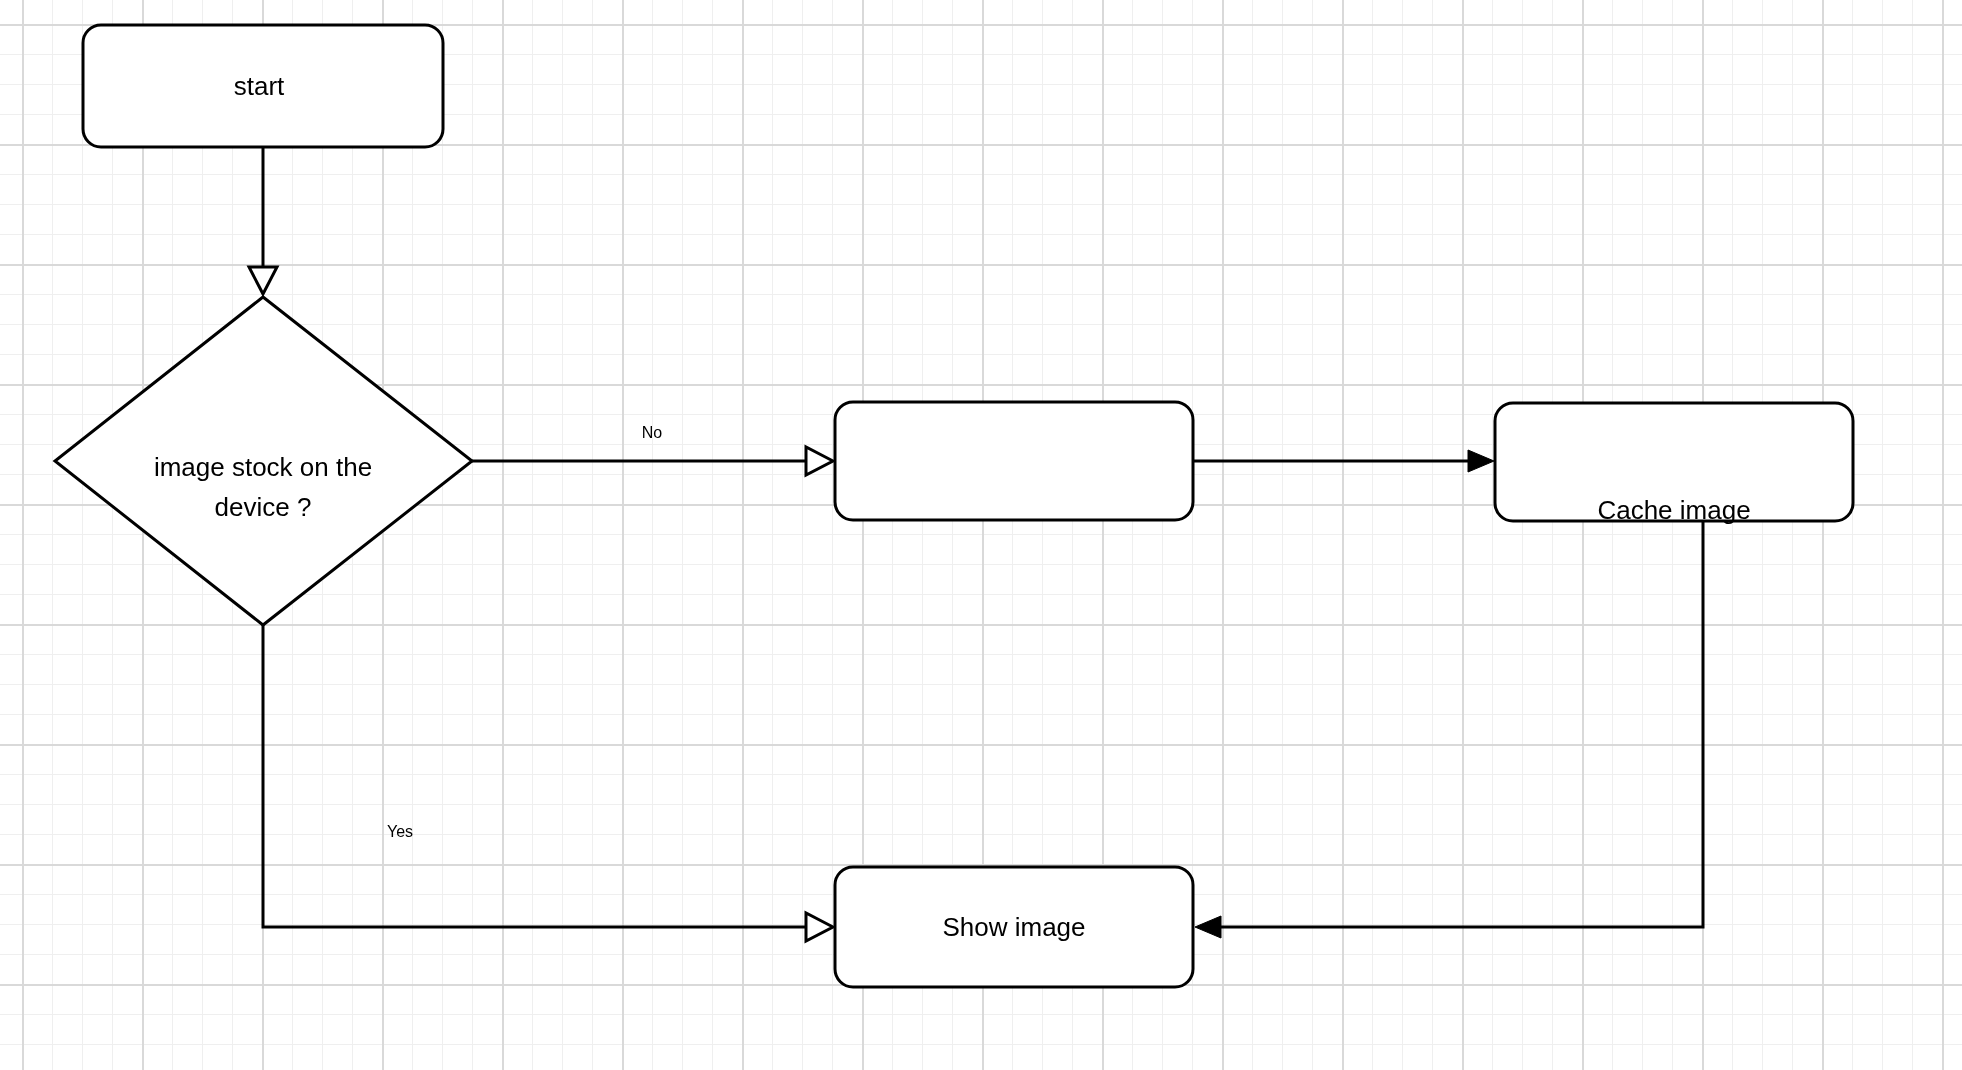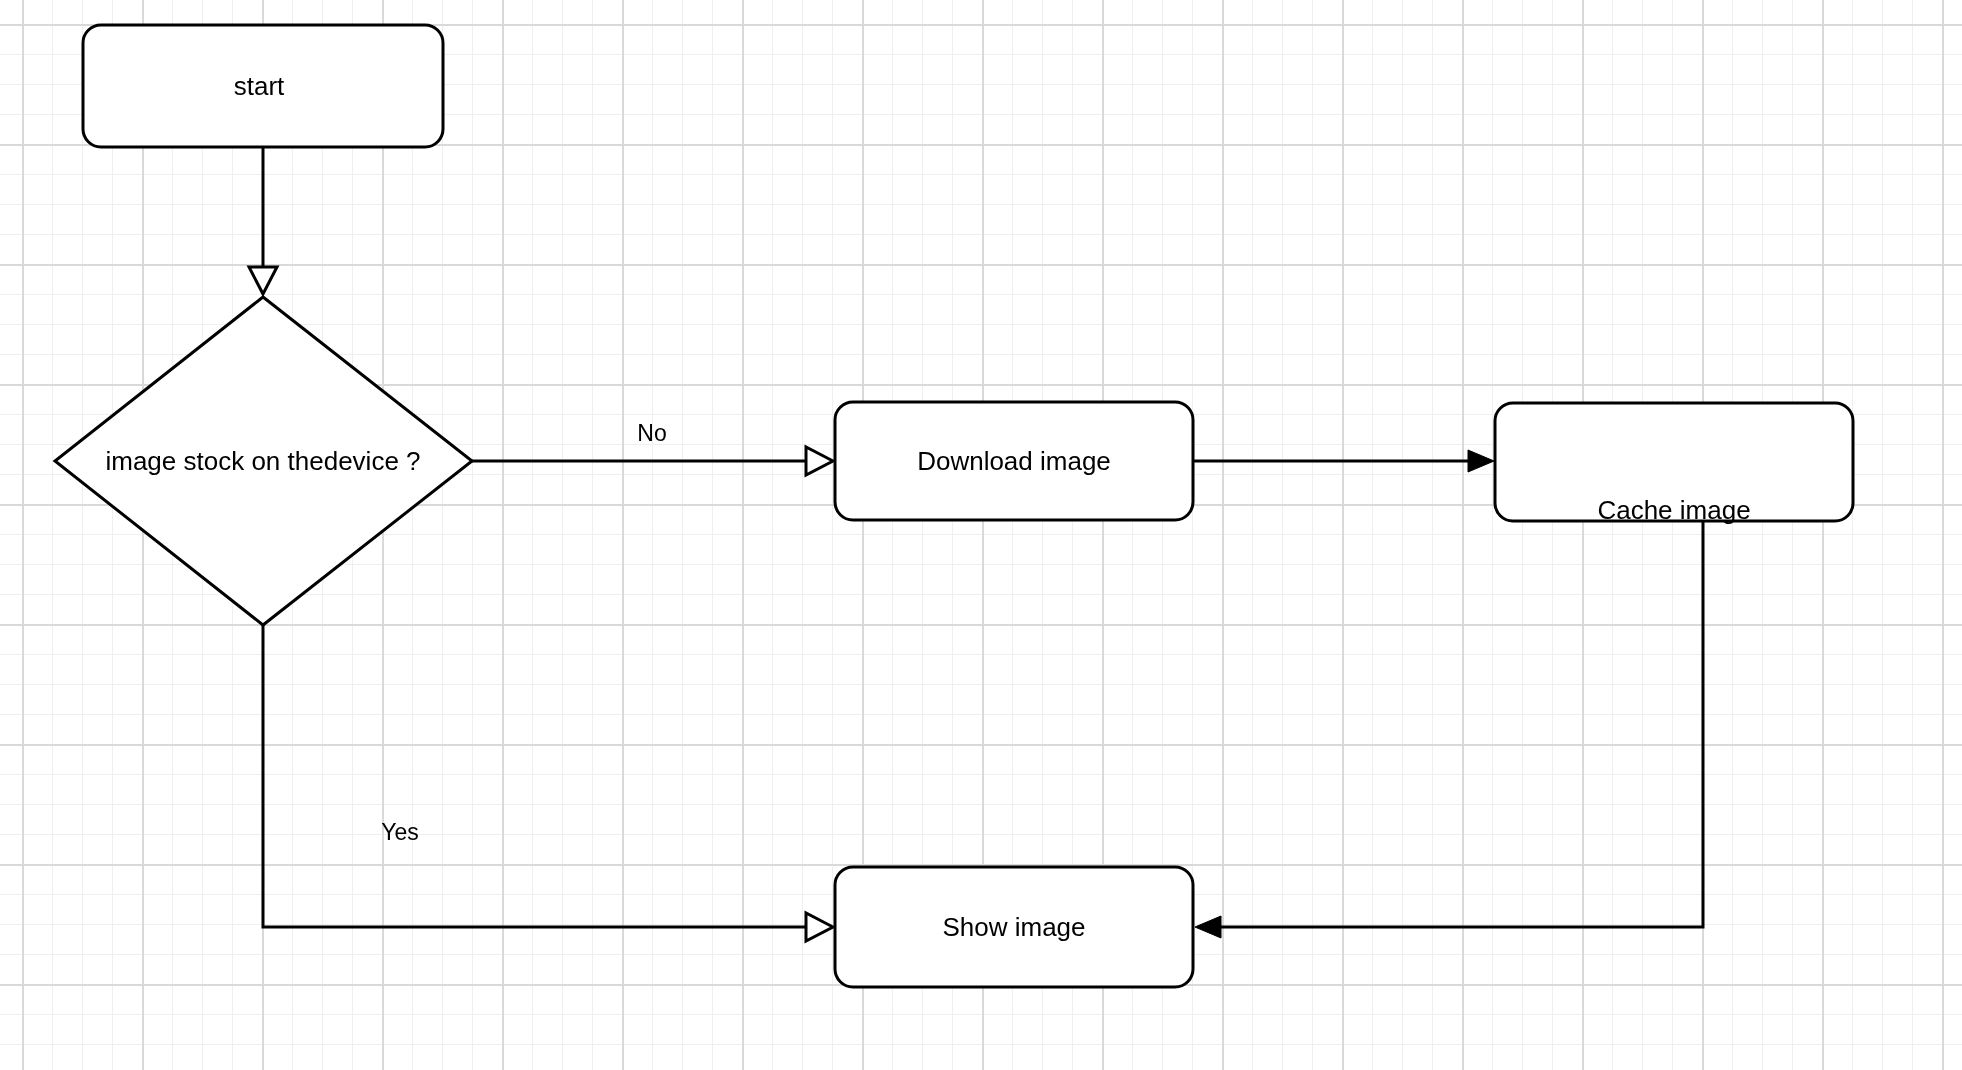--- a/index.html
+++ b/index.html
@@ -57,30 +57,31 @@
     align-items: center;
     justify-content: center;
     text-align: center;
     color: #000000;
     font-size: 26px;
     line-height: 40px;
     cursor: default;
     user-select: none;
   }
   .label.multiline {
-    flex-direction: row;
+    flex-direction: column;
+    justify-content: flex-end;
   }
   .edge-label {
     position: absolute;
     display: flex;
     align-items: center;
     justify-content: center;
     text-align: center;
     color: #000000;
-    font-size: 23px;
+    font-size: 16px;
     line-height: 28px;
     cursor: default;
     user-select: none;
   }
 </style>
 </head>
 <body>
 
 <div id="canvas">
 
@@ -118,21 +119,20 @@
     <rect class="node-shape" x="835" y="867" width="358" height="120" rx="18" ry="18"></rect>
   </svg>
 
   <div class="label" style="left:83px; top:25px; width:352px; height:122px;">start</div>
 
   <div class="label multiline" style="left:63px; top:395px; width:400px; height:132px;">
     <span>image stock on the</span>
     <span>device ?</span>
   </div>
 
-  <div class="label" style="left:835px; top:402px; width:358px; height:118px;">Download image</div>
 
   <div class="label" style="left:1495px; top:403px; width:358px; height:118px;margin-top:48px;">Cache image</div>
 
   <div class="label" style="left:835px; top:867px; width:358px; height:120px;border-radius:12px;">Show image</div>
 
   <div class="edge-label" style="left:602px; top:419px; width:100px; height:28px;">No</div>
 
   <div class="edge-label" style="left:350px; top:818px; width:100px; height:28px;">Yes</div>
 
 </div>

